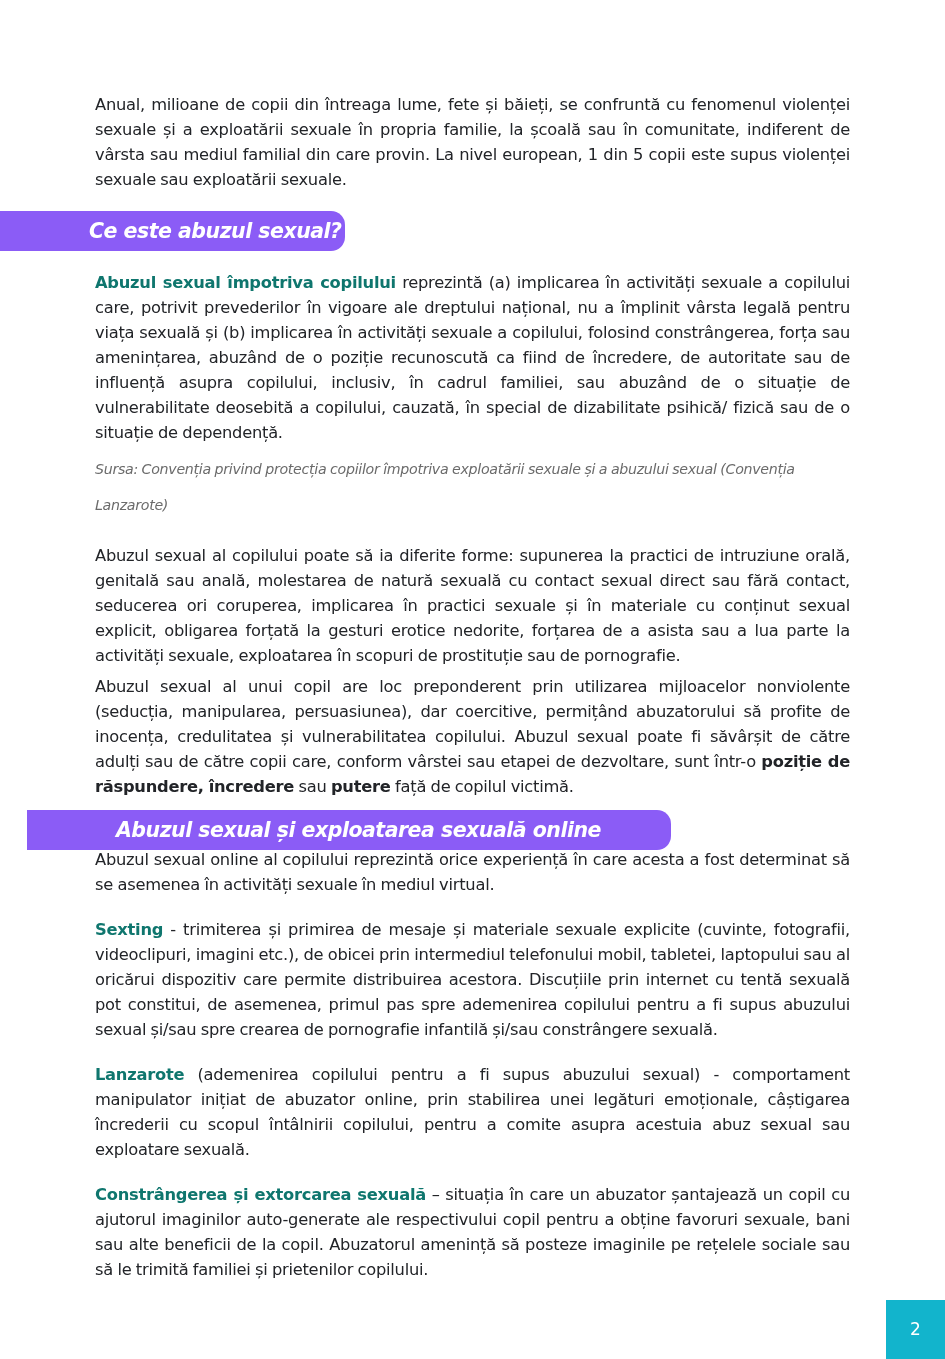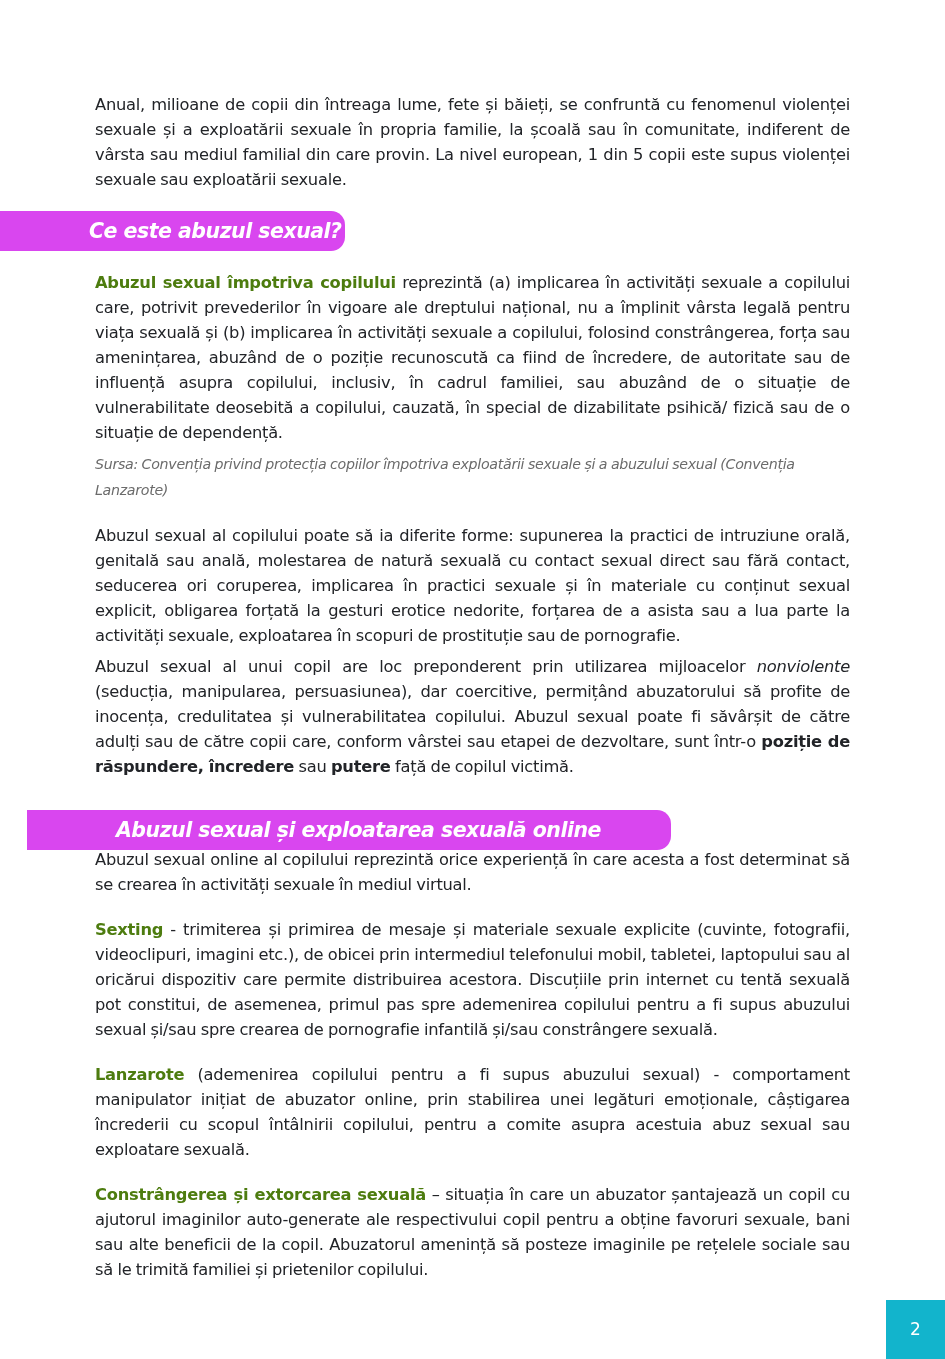--- a/index.html
+++ b/index.html
@@ -1,24 +1,24 @@
 <!DOCTYPE html>
 <html><head>
   <meta charset="utf-8">
   <style>
     html, body { margin: 0; padding: 0; background: #ffffff; }
     body { width: 945px; height: 1359px; position: relative; overflow: hidden;
       font-family: "DejaVu Sans", sans-serif; color: #222428; }
     .content { position: absolute; left: 89px; width: 767px; top: 86px; }
     p { margin: 6px; font-size: 16.3px; line-height: 25px; text-align: justify; letter-spacing: -0.25px; word-spacing: -0.5px; }
-    .hl { font-weight: bold; color: #4d7c0f; }
+    .hl { font-weight: bold; color: #0f766e; }
     .b { font-weight: bold; }
-    .i { font-style: italic; }
-    .source { font-size: 14.2px; line-height: 26px; font-style: italic; color: #6b6b6b; text-align: left; letter-spacing: -0.3px; }
-    .band { position: absolute; left: 0; height: 40px; background: #d946ef;
+    .i { }
+    .source { font-size: 14.2px; line-height: 36px; font-style: italic; color: #6b6b6b; text-align: left; letter-spacing: -0.3px; }
+    .band { position: absolute; left: 0; height: 40px; background: #8b5cf6;
       border-radius: 0 14px 14px 0; color: #fff; font-style: italic; font-weight: bold;
       font-size: 20.5px; line-height: 40px; padding-left: 89px; box-sizing: border-box; letter-spacing: -0.5px; }
     .band1 { top: 211px; width: 345px; }
     .band2 { top: 810px; width: 644px; margin-left: 27px; }
     .page-num { position: absolute; left: 886px; top: 1300px; width: 59px; height: 59px;
       background: #12b4cc; color: #fff; font-size: 17px; text-align: center; line-height: 59px; }
   </style>
 </head>
 <body>
 
@@ -31,19 +31,19 @@
 <div class="content" style="top:264px;">
   <p><span class="hl">Abuzul sexual împotriva copilului</span><span> reprezintă (a) implicarea în activități sexuale a copilului care, potrivit prevederilor în vigoare ale dreptului național, nu a împlinit vârsta legală pentru viața sexuală și (b) implicarea în activități sexuale a copilului, folosind constrângerea, forța sau amenințarea, abuzând de o poziție recunoscută ca fiind de încredere, de autoritate sau de influență asupra copilului, inclusiv, în cadrul familiei, sau abuzând de o situație de vulnerabilitate deosebită a copilului, cauzată, în special de dizabilitate psihică/ fizică sau de o situație de dependență.</span></p>
   <p class="source">Sursa: Convenția privind protecția copiilor împotriva exploatării sexuale și a abuzului sexual (Convenția Lanzarote)</p>
   <p style="margin-top:20px;">Abuzul sexual al copilului poate să ia diferite forme: supunerea la practici de intruziune orală, genitală sau anală, molestarea de natură sexuală cu contact sexual direct sau fără contact, seducerea ori coruperea, implicarea în practici sexuale și în materiale cu conținut sexual explicit, obligarea forțată la gesturi erotice nedorite, forțarea de a asista sau a lua parte la activități sexuale, exploatarea în scopuri de prostituție sau de pornografie.</p>
   <p style="margin-top:6px;"><span>Abuzul sexual al unui copil are loc preponderent prin utilizarea mijloacelor </span><span class="i">nonviolente</span><span> (seducția, manipularea, persuasiunea), dar coercitive, permițând abuzatorului să profite de inocența, credulitatea și vulnerabilitatea copilului. Abuzul sexual poate fi săvârșit de către adulți sau de către copii care, conform vârstei sau etapei de dezvoltare, sunt într-o </span><span class="b">poziție de răspundere, încredere</span><span> sau </span><span class="b">putere</span><span> față de copilul victimă.</span></p>
 </div>
 
 <div class="band band2">Abuzul sexual și exploatarea sexuală online</div>
 
 <div class="content" style="top:841px;">
-  <p>Abuzul sexual online al copilului reprezintă orice experiență în care acesta a fost determinat să se crearea în activități sexuale în mediul virtual.</p>
+  <p>Abuzul sexual online al copilului reprezintă orice experiență în care acesta a fost determinat să se asemenea în activități sexuale în mediul virtual.</p>
   <p style="margin-top:20px;"><span class="hl">Sexting</span><span> - trimiterea și primirea de mesaje și materiale sexuale explicite (cuvinte, fotografii, videoclipuri, imagini etc.), de obicei prin intermediul telefonului mobil, tabletei, laptopului sau al oricărui dispozitiv care permite distribuirea acestora. Discuțiile prin internet cu tentă sexuală pot constitui, de asemenea, primul pas spre ademenirea copilului pentru a fi supus abuzului sexual și/sau spre crearea de pornografie infantilă și/sau constrângere sexuală.</span></p>
   <p style="margin-top:20px;"><span class="hl">Lanzarote</span><span> (ademenirea copilului pentru a fi supus abuzului sexual) - comportament manipulator inițiat de abuzator online, prin stabilirea unei legături emoționale, câștigarea încrederii cu scopul întâlnirii copilului, pentru a comite asupra acestuia abuz sexual sau exploatare sexuală.</span></p>
   <p style="margin-top:20px;"><span class="hl">Constrângerea și extorcarea sexuală</span><span> – situația în care un abuzator șantajează un copil cu ajutorul imaginilor auto-generate ale respectivului copil pentru a obține favoruri sexuale, bani sau alte beneficii de la copil. Abuzatorul amenință să posteze imaginile pe rețelele sociale sau să le trimită familiei și prietenilor copilului.</span></p>
 </div>
 
 <div class="page-num">2</div>
 
 </body></html>

